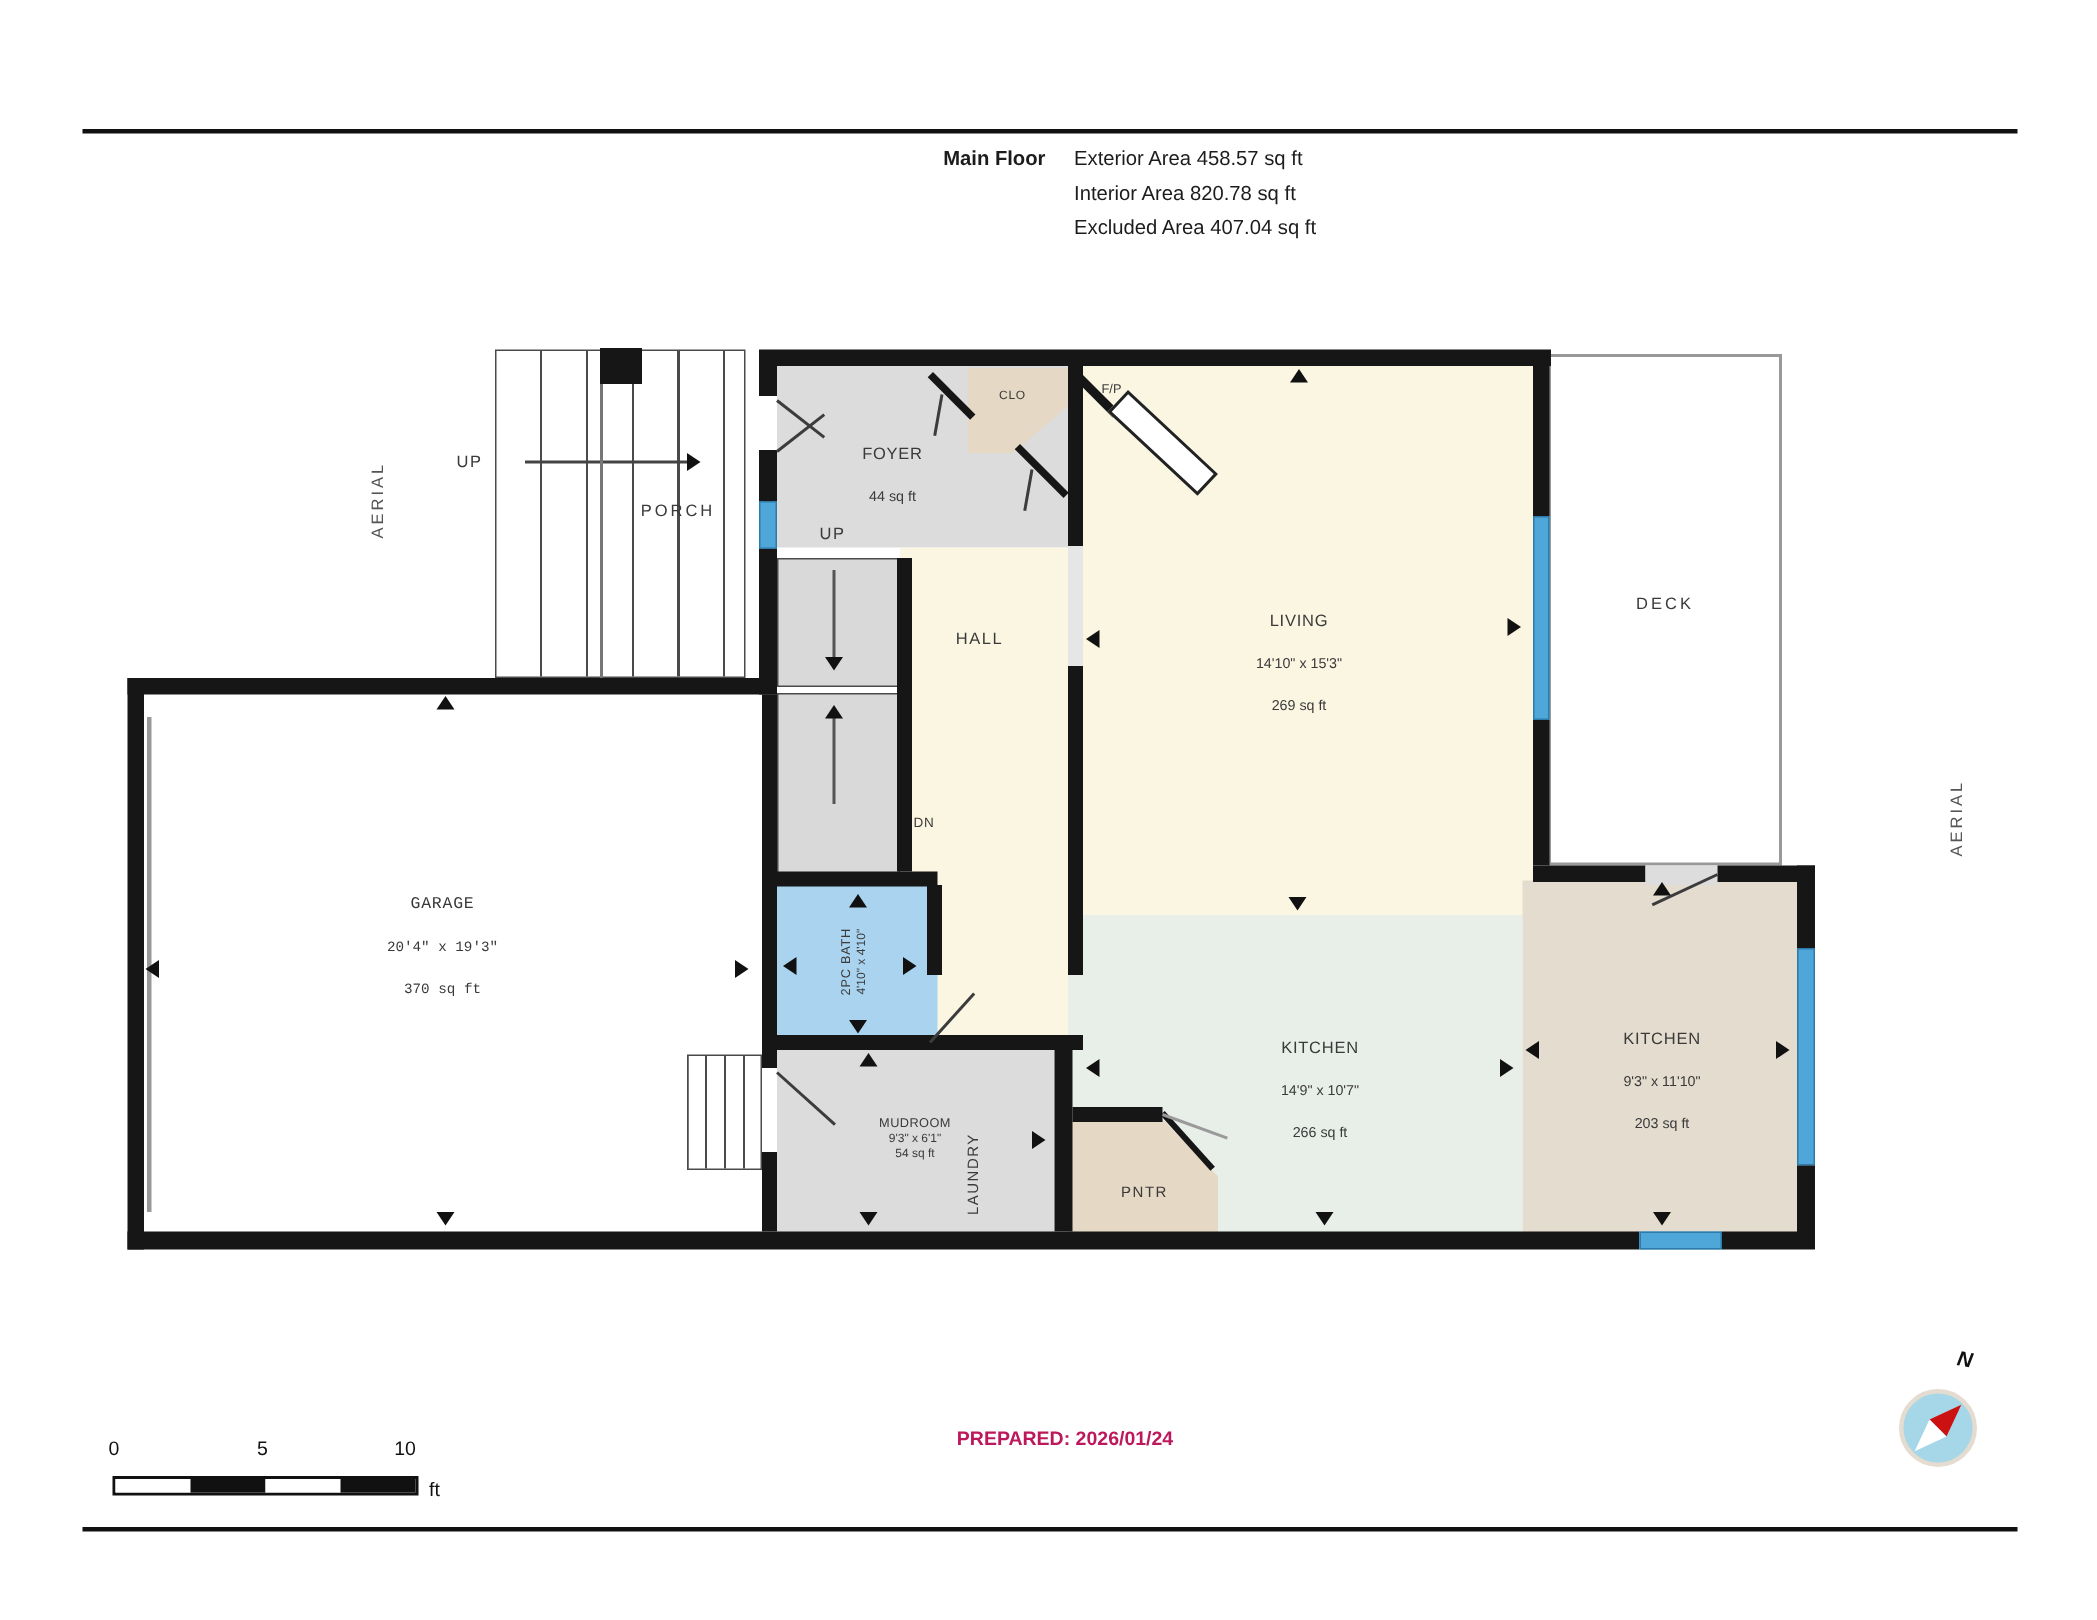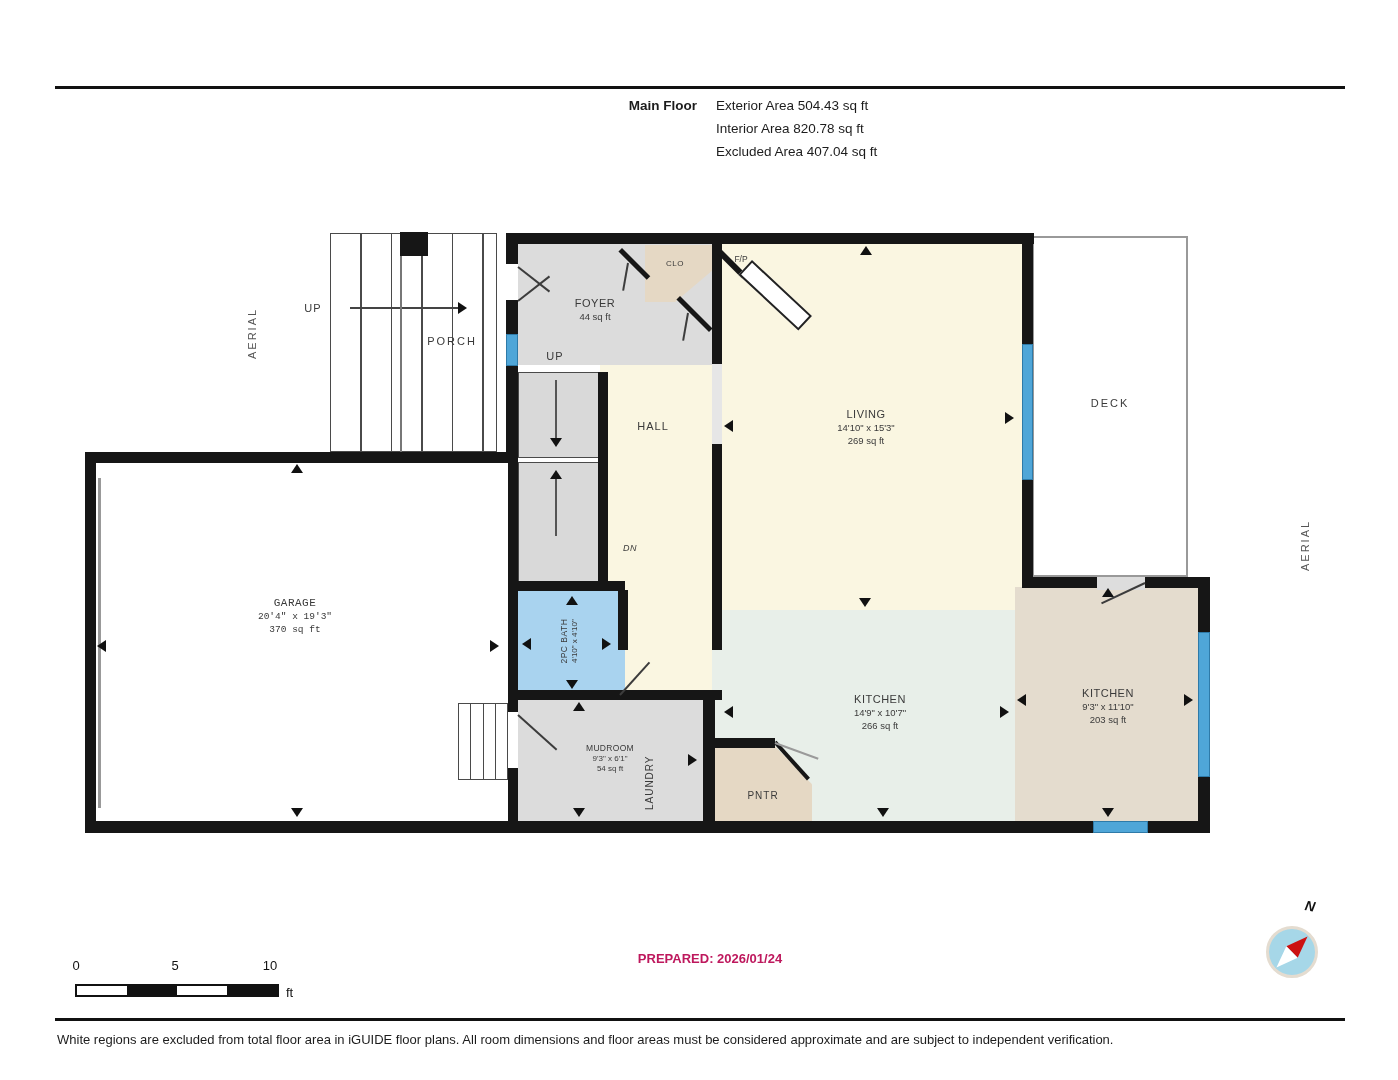--- a/index.html
+++ b/index.html
@@ -3,42 +3,42 @@
 <meta charset="utf-8">
 <style>
   html,body{margin:0;padding:0;background:#ffffff;font-family:"Liberation Sans",sans-serif;}
   #canvas{position:relative;width:1398px;height:1080px;background:#fff;overflow:hidden;}
   .abs{position:absolute;}
   .wall{position:absolute;background:#161616;}
   .win{position:absolute;background:#4fa6d8;border:1px solid #2e7aa8;box-sizing:border-box;}
   .fill{position:absolute;}
   .lbl{position:absolute;color:#3a3a3a;text-align:center;line-height:1.35;}
   .room-name{font-size:11px;letter-spacing:.5px;color:#3a3a3a;}
-  .room-dim{font-size:9.5px;color:#3a3a3a;}
+  .room-dim{font-size:9.5px;color:#3a3a3a;margin-top:15px;}
   .tri{position:absolute;width:0;height:0;}
   .tri-up{border-left:6px solid transparent;border-right:6px solid transparent;border-bottom:9px solid #111;}
   .tri-down{border-left:6px solid transparent;border-right:6px solid transparent;border-top:9px solid #111;}
   .tri-left{border-top:6px solid transparent;border-bottom:6px solid transparent;border-right:9px solid #111;}
   .tri-right{border-top:6px solid transparent;border-bottom:6px solid transparent;border-left:9px solid #111;}
   .doorline{position:absolute;height:2px;background:#3c3c3c;transform-origin:left center;}
   .stairs{position:absolute;background:#fff;border:1.5px solid #4a4a4a;box-sizing:border-box;}
   .treads-v{background-image:repeating-linear-gradient(90deg,transparent 0 29px,#4a4a4a 29px 30.5px);}
   .treads-h{background-image:repeating-linear-gradient(0deg,transparent 0 13px,#6a6a6a 13px 14px);}
   .rot{transform:rotate(-90deg);}
   .hdr-stat{position:absolute;font-size:13.5px;color:#1c1c1c;}
   .scale-seg{position:absolute;top:0;height:100%;}
 </style>
 </head>
 <body>
 
 <div id="canvas">
 
   <div class="abs" style="left:55px;top:86px;width:1290px;height:3px;background:#111;"></div>
   <div class="hdr-stat" style="left:500px;top:98px;width:197px;text-align:right;font-weight:bold;">Main Floor</div>
-  <div class="hdr-stat" style="left:716px;top:98px;">Exterior Area 504.43 sq ft</div>
+  <div class="hdr-stat" style="left:716px;top:98px;">Exterior Area 458.57 sq ft</div>
   <div class="hdr-stat" style="left:716px;top:121px;">Interior Area 820.78 sq ft</div>
   <div class="hdr-stat" style="left:716px;top:144px;">Excluded Area 407.04 sq ft</div>
 
   <div class="fill" style="left:518px;top:243px;width:194px;height:122px;background:#dcdcdc;"></div>
   <div class="fill" style="left:600px;top:365px;width:112px;height:330px;background:#faf6e1;"></div>
   <div class="fill" style="left:722px;top:243px;width:300px;height:367px;background:#faf6e1;"></div>
   <div class="fill" style="left:712px;top:610px;width:303px;height:212px;background:#e8efe9;"></div>
   <div class="fill" style="left:1015px;top:587px;width:183px;height:235px;background:#e4dcce;"></div>
   <div class="fill" style="left:518px;top:590px;width:107px;height:108px;background:#a9d3ef;"></div>
   <div class="fill" style="left:518px;top:693px;width:185px;height:129px;background:#dcdcdc;"></div>
@@ -154,21 +154,21 @@
   <div class="lbl" style="left:402px;top:334px;width:100px;font-size:11px;letter-spacing:2px;">PORCH</div>
 
   <div class="lbl" style="left:545px;top:296px;width:100px;">
     <div class="room-name">FOYER</div>
     <div class="room-dim">44 sq ft</div>
   </div>
   <div class="lbl" style="left:658px;top:259px;width:34px;font-size:8px;letter-spacing:.5px;">CLO</div>
   <div class="lbl" style="left:724px;top:254px;width:34px;font-size:8.5px;">F/P</div>
   <div class="lbl" style="left:535px;top:349px;width:40px;font-size:11px;letter-spacing:1px;">UP</div>
   <div class="lbl" style="left:613px;top:419px;width:80px;font-size:11px;letter-spacing:1px;">HALL</div>
-  <div class="lbl" style="left:615px;top:542px;width:30px;font-size:9px;letter-spacing:.5px;font-style:italic;">DN</div>
+  <div class="lbl" style="left:601px;top:542px;width:30px;font-size:9px;letter-spacing:.5px;">DN</div>
 
   <div class="lbl" style="left:796px;top:407px;width:140px;">
     <div class="room-name">LIVING</div>
     <div class="room-dim">14'10" x 15'3"</div>
     <div class="room-dim">269 sq ft</div>
   </div>
 
   <div class="lbl" style="left:1060px;top:396px;width:100px;font-size:11px;letter-spacing:2px;">DECK</div>
 
   <div class="lbl" style="left:225px;top:596px;width:140px;font-family:Liberation Mono, monospace;">
@@ -217,15 +217,14 @@
 
   <div class="abs" style="left:1266px;top:926px;width:52px;height:52px;border-radius:50%;background:#a6d7e8;border:3px solid #e4dcd0;box-sizing:border-box;">
     <div style="position:absolute;left:0;top:0;width:100%;height:100%;transform:rotate(45deg);">
       <div style="position:absolute;left:15px;top:1px;width:0;height:0;border-left:8px solid transparent;border-right:8px solid transparent;border-bottom:22px solid #cc1111;"></div>
       <div style="position:absolute;left:15px;bottom:1px;width:0;height:0;border-left:8px solid transparent;border-right:8px solid transparent;border-top:22px solid #ffffff;"></div>
     </div>
   </div>
   <div class="abs" style="left:1305px;top:898px;font-size:14px;font-style:italic;font-weight:bold;color:#111;transform:rotate(10deg);">N</div>
 
   <div class="abs" style="left:55px;top:1018px;width:1290px;height:3px;background:#111;"></div>
-  <div class="abs" style="left:57px;top:1032px;width:1300px;font-size:13px;color:#1c1c1c;">White regions are excluded from total floor area in iGUIDE floor plans. All room dimensions and floor areas must be considered approximate and are subject to independent verification.</div>
 
 </div>
 
 </body></html>

